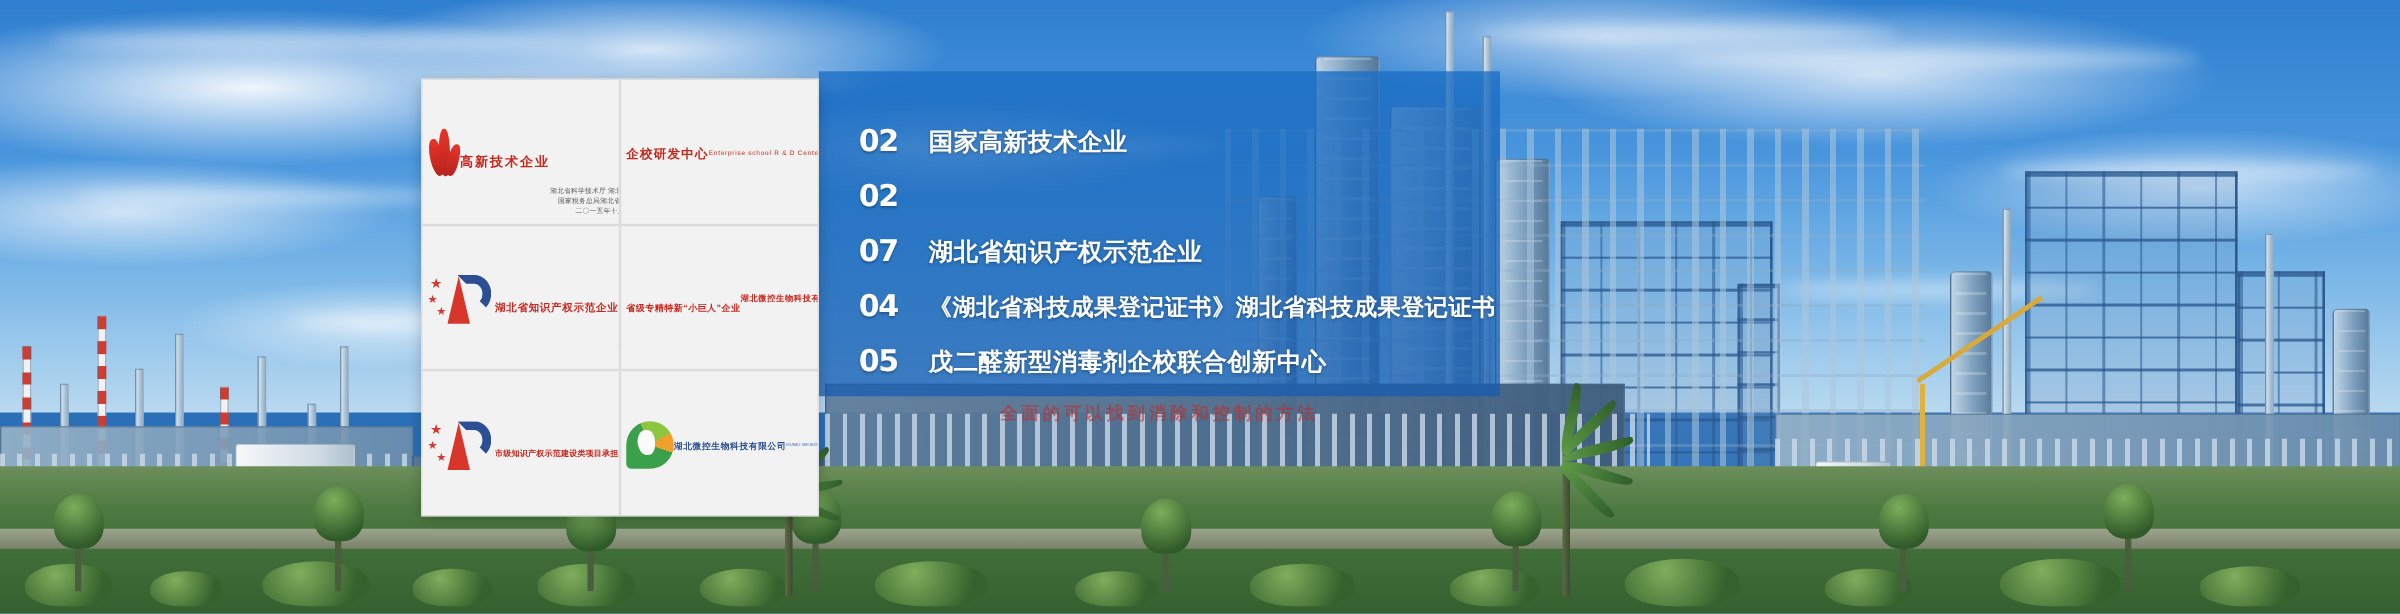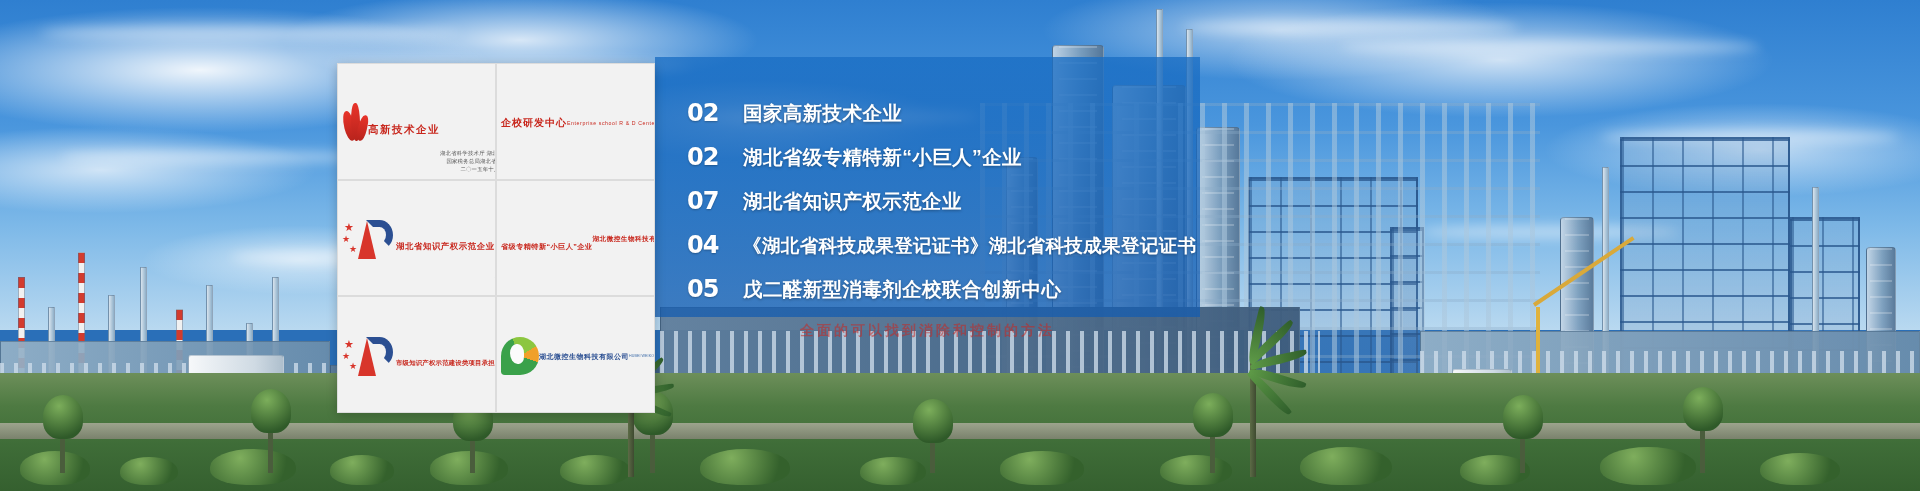--- a/index.html
+++ b/index.html
@@ -494,21 +494,20 @@
   <div id="info-panel">
     <div id="info-list">
 
       <div class="info-row">
         <span class="info-num">02</span>
         <span class="info-text">国家高新技术企业</span>
       </div>
 
       <div class="info-row">
         <span class="info-num">02</span>
-        <span class="info-text">湖北省级专精特新“小巨人”企业</span>
       </div>
 
       <div class="info-row">
         <span class="info-num">07</span>
         <span class="info-text">湖北省知识产权示范企业</span>
       </div>
 
       <div class="info-row">
         <span class="info-num">04</span>
         <span class="info-text" style="font-size:18.5px;">《湖北省科技成果登记证书》湖北省科技成果登记证书</span>

